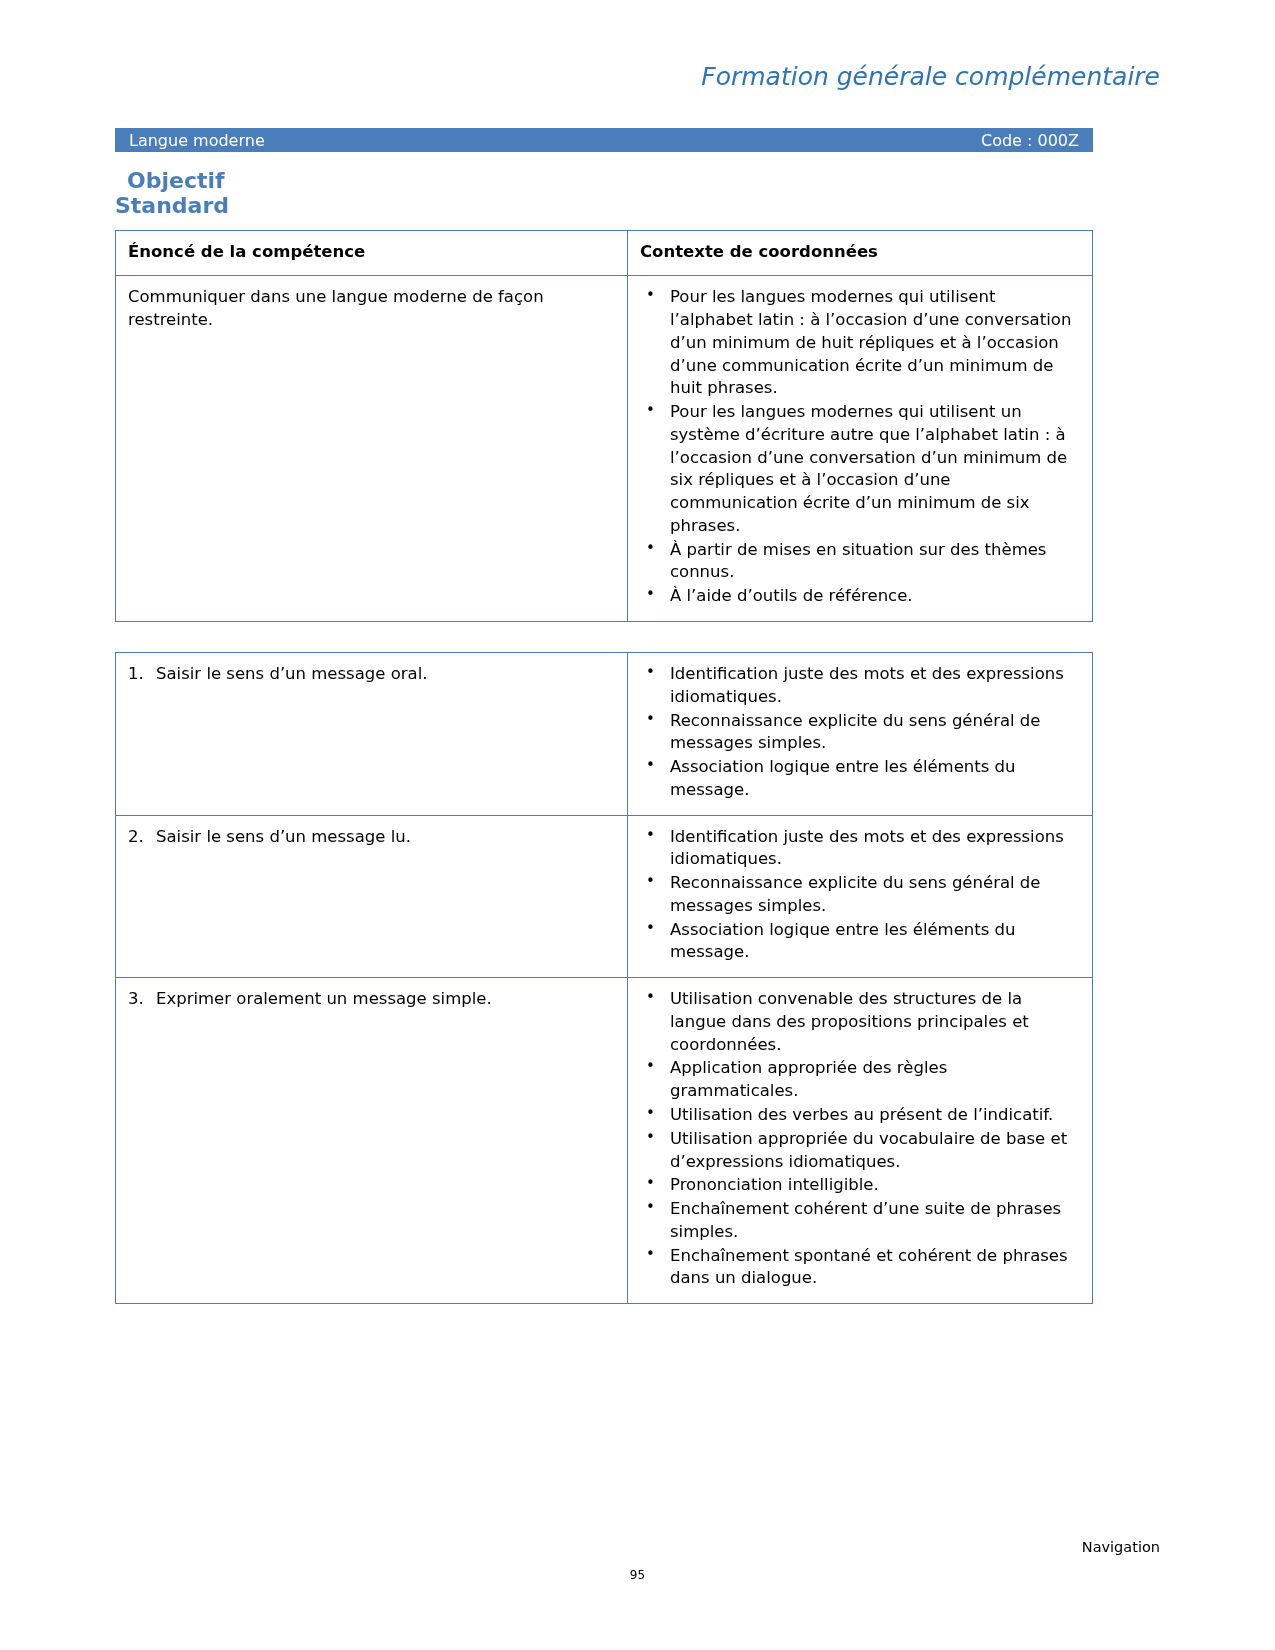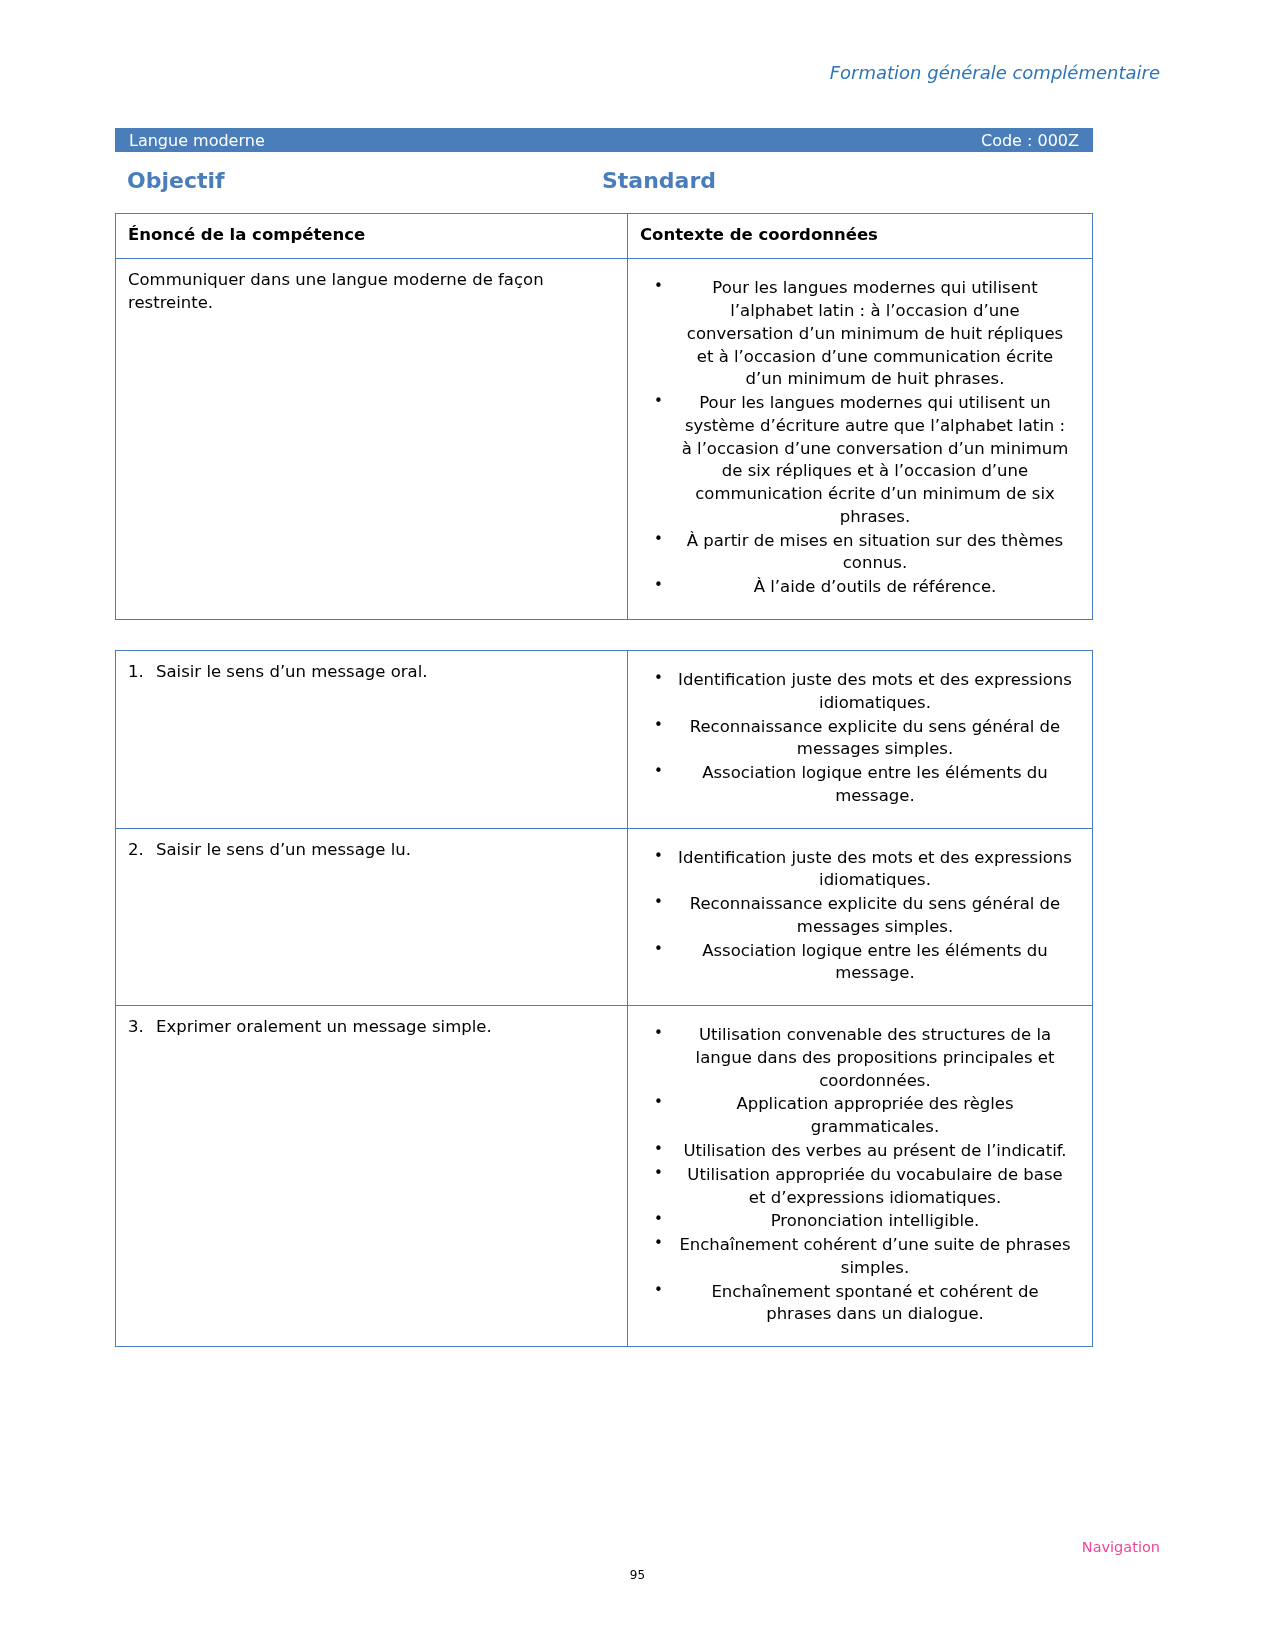--- a/index.html
+++ b/index.html
@@ -18,21 +18,21 @@
     position: relative;
     width: 1275px;
     height: 1650px;
     box-sizing: border-box;
     padding: 0;
   }
   .header-title {
     position: absolute;
     top: 62px;
     right: 115px;
-    font-size: 18px;
+    font-size: 25px;
     color: #2e74b5;
     font-style: italic;
     white-space: nowrap;
   }
   .content {
     position: absolute;
     left: 115px;
     top: 128px;
     width: 978px;
   }
@@ -48,21 +48,22 @@
     box-sizing: border-box;
     font-size: 16px;
   }
   .banner .left { font-size: 16px; }
   .banner .right { font-size: 16px; }
 
   
   .col-heads {
     display: flex;
     margin-top: 16px;
-    margin-bottom: 20px;
+    margin-bottom: 12px;
+    flex-direction: column;
   }
   .col-heads .h {
     font-size: 22px;
     font-weight: bold;
     color: #4a7ebb;
   }
   .col-heads .h1 { width: 487px; padding-left: 12px; box-sizing: border-box;}
   .col-heads .h2 { flex: 1; padding-left: 0px; }
 
   table.doc {
@@ -80,24 +81,23 @@
   }
   td.colL { width: 487px; }
   td.head {
     font-weight: bold;
     padding-top: 10px;
     padding-bottom: 10px;
   }
   .spacer { height: 30px; }
 
   ul.bullets {
-    margin: 8px;
+    margin: 0;
     padding: 0;
     list-style: none;
-    text-align: center;
   }
   ul.bullets li {
     position: relative;
     padding-left: 30px;
     margin-bottom: 1px;
     font-size: 16.5px;
     line-height: 1.38;
   }
   ul.bullets li:before {
     content: "\2022";
@@ -121,21 +121,21 @@
   .numlabel {
     position: absolute;
     left: 0;
     top: 0;
   }
   .footer-nav {
     position: absolute;
     right: 115px;
     bottom: 95px;
     font-size: 14.5px;
-    color: #ec4899;
+    color: #000000;
   }
   .page-number {
     position: absolute;
     left: 0;
     right: 0;
     bottom: 68px;
     text-align: center;
     font-size: 12px;
   }
 </style>

